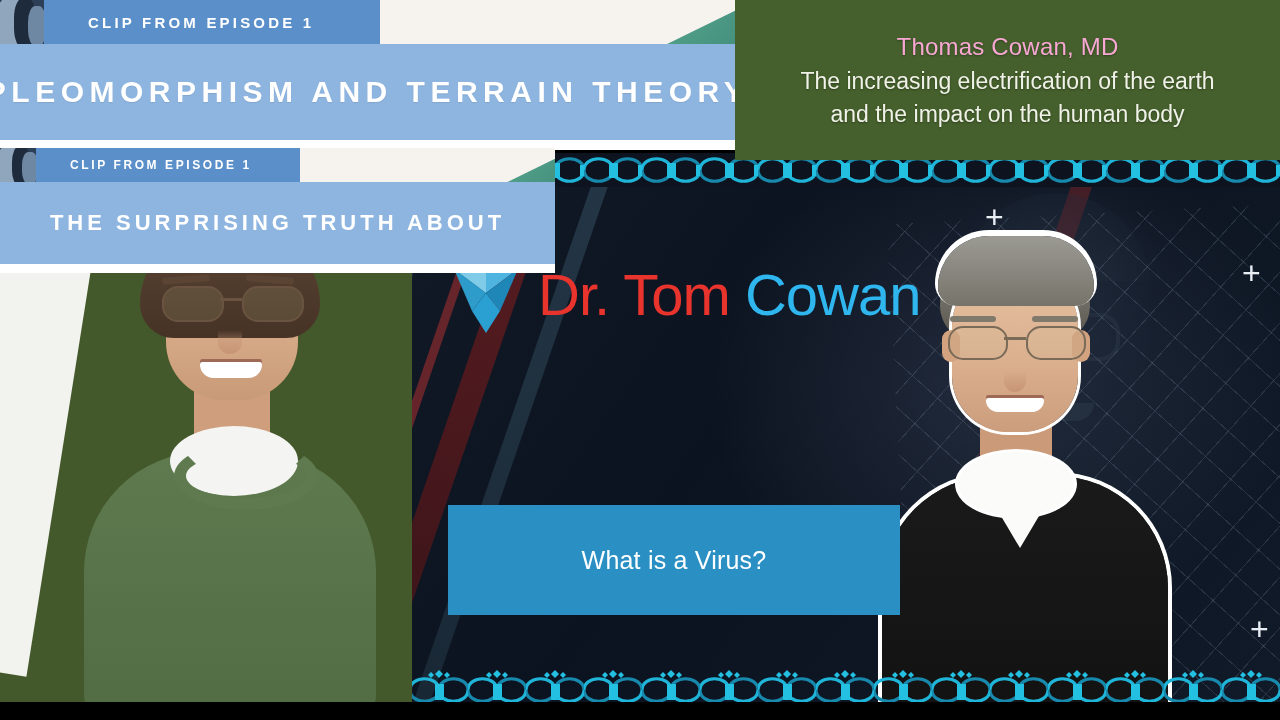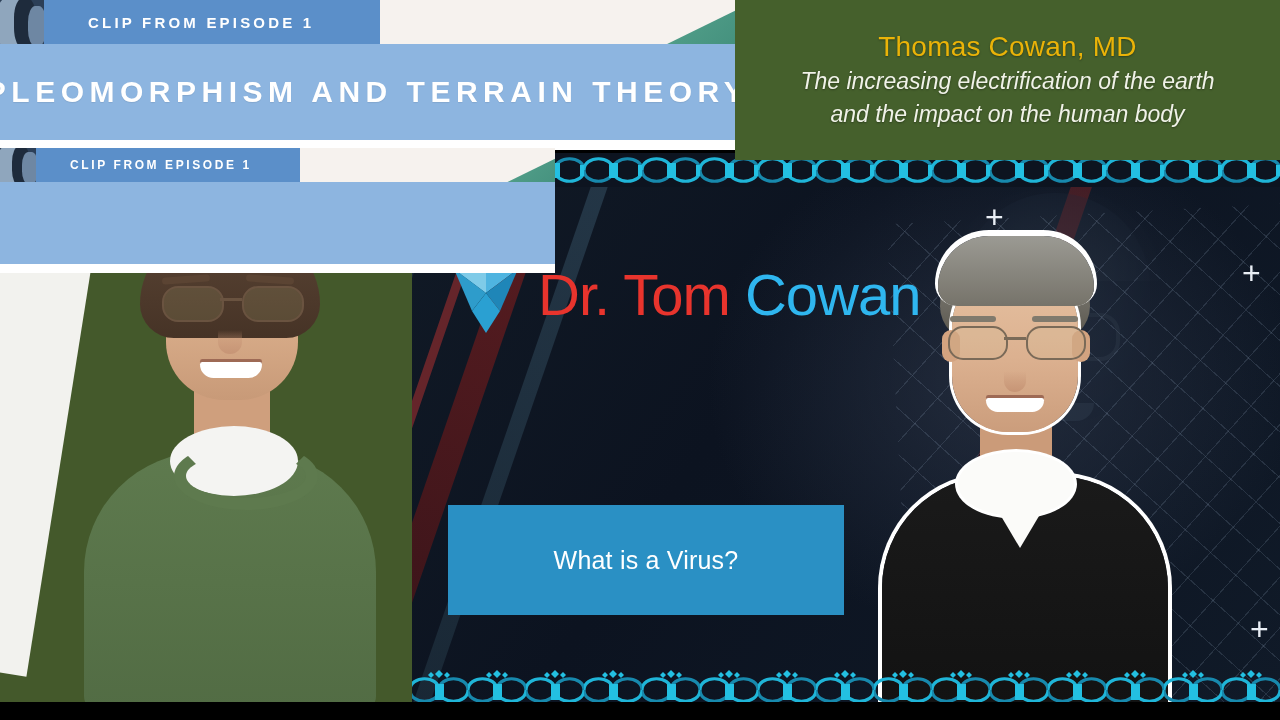--- a/index.html
+++ b/index.html
@@ -63,26 +63,26 @@
     position:absolute;left:96px;top:252px;width:120px;height:44px;
     border:12px solid #5e7a4e;border-radius:50%;border-top-color:transparent;
   }
 
   
   .green-text-panel{
     position:absolute;left:735px;top:0;width:545px;height:160px;background:#45602c;
     display:flex;flex-direction:column;align-items:center;justify-content:center;
   }
   .gtp-name{
-    color:#eab308;font-size:28px;line-height:34px;letter-spacing:.2px;
+    color:#f9a8d4;font-size:24px;line-height:34px;letter-spacing:.2px;
     text-shadow:0 1px 2px rgba(0,0,0,.35);
   }
   .gtp-sub{
     color:#f0f2e8;font-size:23px;line-height:31px;text-align:center;
-    text-shadow:0 1px 2px rgba(0,0,0,.35);margin-top:2px;font-style:italic;
+    text-shadow:0 1px 2px rgba(0,0,0,.35);margin-top:2px;
   }
 
   
   .dark-panel{
     position:absolute;left:410px;top:153px;width:870px;height:549px;
     background:#0d1420;overflow:hidden;
   }
   .dp-bg{
     position:absolute;inset:0;
     background:
@@ -128,21 +128,21 @@
   
   .logo{
     position:absolute;left:40px;top:100px;display:flex;align-items:center;gap:16px;
   }
   .gem{width:72px;height:84px;flex:0 0 auto;}
   .logo-text{font-size:58px;line-height:60px;letter-spacing:-1px;font-weight:400;}
   .logo-text .t-red{color:#e8342d;}
   .logo-text .t-blue{color:#2fb6ef;}
   
   .q-banner{
-    position:absolute;left:38px;top:352px;width:396px;height:110px;
+    position:absolute;left:38px;top:352px;width:452px;height:110px;
     background:#2a90c4;display:flex;align-items:center;justify-content:center;
   }
   .q-banner span{color:#fff;font-size:25px;letter-spacing:.2px;}
   
   .p2{position:absolute;left:470px;top:85px;width:290px;height:470px;}
   .p2 .hair{position:absolute;left:60px;top:0;width:150px;height:104px;
     background:linear-gradient(180deg,#8e8d87 0%, #6a675f 70%, #575349 100%);
     border-radius:76px 76px 40px 40px;}
   .p2 .face{position:absolute;left:72px;top:26px;width:126px;height:168px;
     background:linear-gradient(180deg,#e6c2a2 0%, #dcb190 55%, #cb9d7c 100%);
@@ -365,18 +365,19 @@
     <div class="b2-teal"></div>
     <div class="b2-thumb">
       <div class="t-a"></div>
         <div class="t-b"></div>
         <div class="t-c"></div>
     </div>
     <div class="b2-tag">
       <span>CLIP FROM EPISODE 1</span>
     </div>
     <div class="b2-bar">
+      <span>THE SURPRISING TRUTH ABOUT</span>
     </div>
     <div class="b2-foot"></div>
   </div>
 
   <div class="bottom-black"></div>
 </div>
 
 </body></html>

